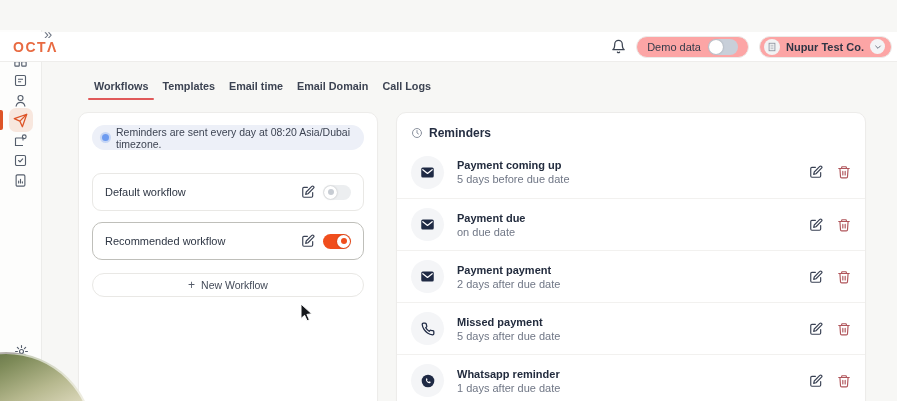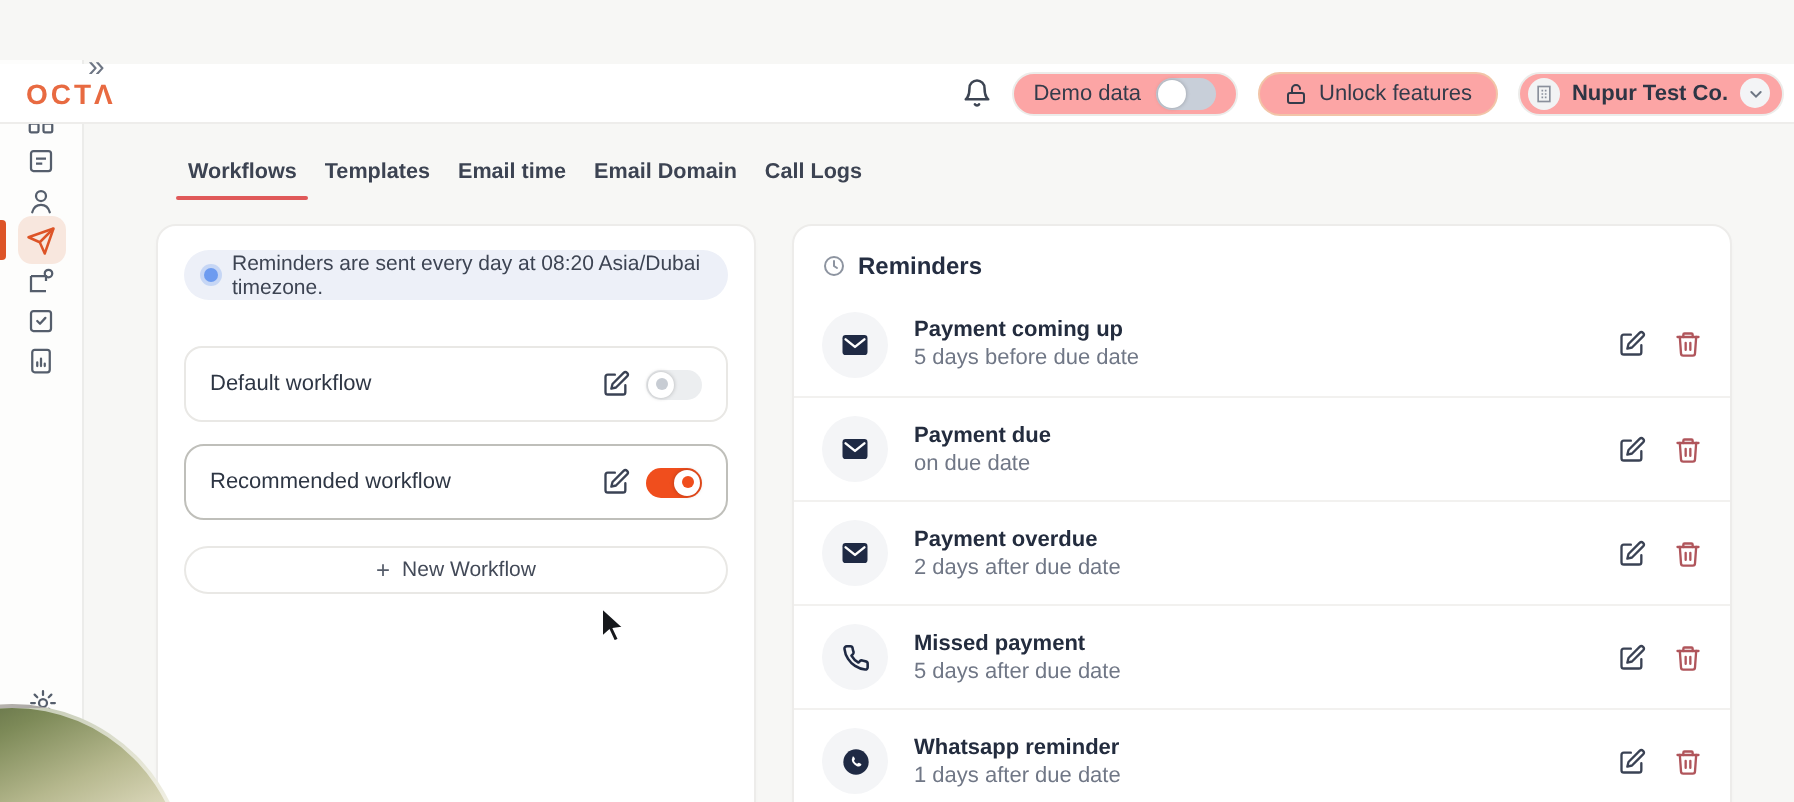--- a/index.html
+++ b/index.html
@@ -112,29 +112,20 @@
             <path d="M18 8a6 6 0 1 0-12 0c0 7-3 9-3 9h18s-3-2-3-9"></path>
             <path d="M13.7 21a2 2 0 0 1-3.4 0"></path>
           </svg>
       </button>
       <div class="pill">
         <span>Demo data</span>
         <span class="toggle demo">
             <span class="knob"></span>
           </span>
       </div>
-      <button class="pill unlock">
-        <span>
-          <svg width="12" height="12" viewBox="0 0 24 24" fill="none" stroke="#333b4a" stroke-width="2" stroke-linecap="round">
-              <rect x="4" y="11" width="16" height="10" rx="2"></rect>
-              <path d="M8 11V7a4 4 0 0 1 8 0"></path>
-            </svg>
-        </span>
-        <span>Unlock features</span>
-      </button>
       <button class="pill org">
         <span class="mini-circle">
           <svg width="10" height="10" viewBox="0 0 24 24" fill="none" stroke="#8a909c" stroke-width="2">
               <rect x="5" y="3" width="14" height="18"></rect>
               <path d="M9 8h2M13 8h2M9 12h2M13 12h2M9 16h2M13 16h2"></path>
             </svg>
         </span>
         <span>Nupur Test Co.</span>
         <span class="chev-circle">
           <svg width="8" height="8" viewBox="0 0 24 24" fill="none" stroke="#6e7684" stroke-width="3" stroke-linecap="round">
@@ -323,21 +314,21 @@
     </div>
 
     <div class="rem-row">
       <span class="rem-icon-circle">
         <svg width="15" height="15" viewBox="0 0 24 24">
             <rect x="2" y="4" width="20" height="16" rx="2.5" fill="#1f2a44"></rect>
             <path d="M4.5 7.5l7.5 6 7.5-6" stroke="#fff" stroke-width="2" fill="none" stroke-linecap="round" stroke-linejoin="round"></path>
           </svg>
       </span>
       <span class="rem-text">
-        <div class="rem-item-title">Payment overdue</div>
+        <div class="rem-item-title">Payment payment</div>
         <div class="rem-item-sub">2 days after due date</div>
       </span>
       <span class="rem-actions">
         <span class="edit-ic">
             <svg width="14" height="14" viewBox="0 0 24 24" fill="none" stroke="currentColor" stroke-width="2" stroke-linecap="round" stroke-linejoin="round">
               <path d="M11 4H5a2 2 0 0 0-2 2v13a2 2 0 0 0 2 2h13a2 2 0 0 0 2-2v-6"></path>
               <path d="M18.5 2.5a2.1 2.1 0 0 1 3 3L12 15l-4 1 1-4 9.5-9.5z"></path>
             </svg>
           </span>
         <span class="trash-ic">

